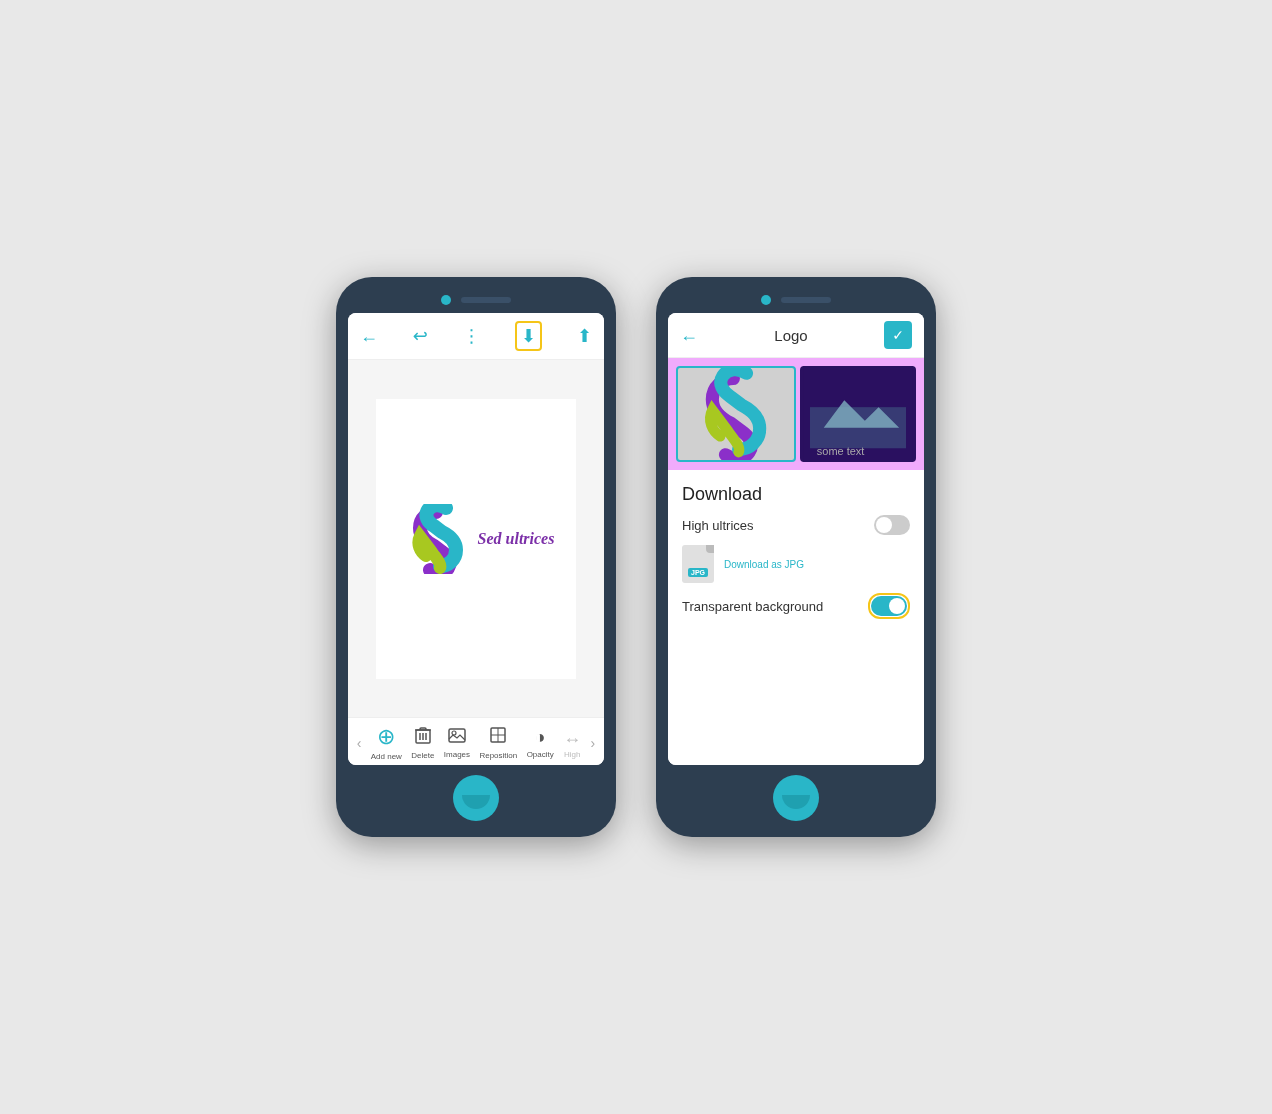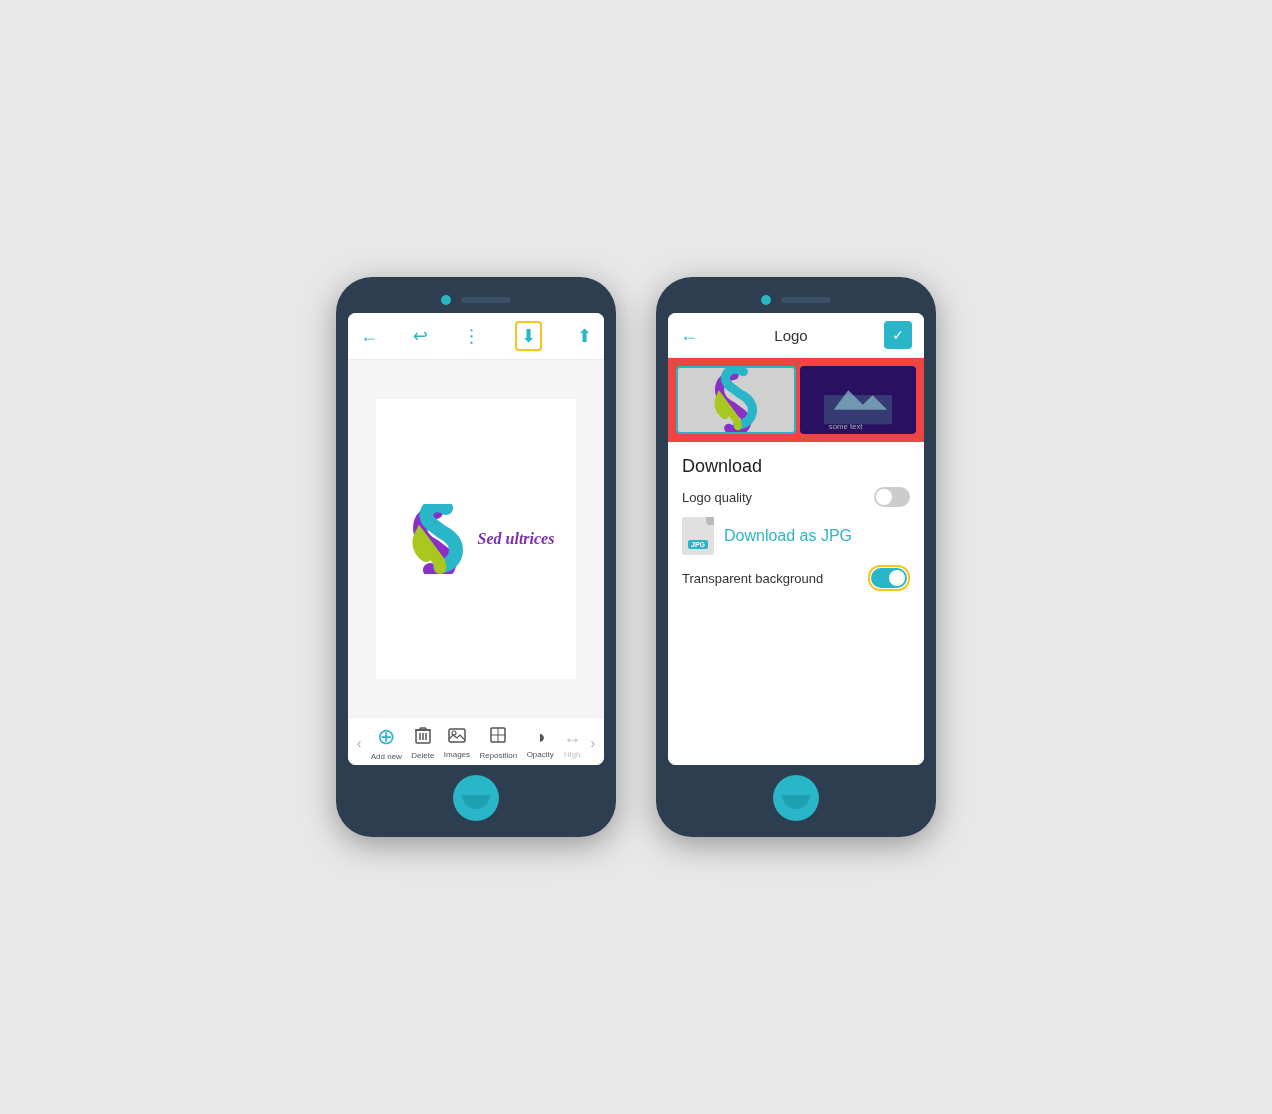--- a/index.html
+++ b/index.html
@@ -180,22 +180,22 @@
       display: flex;
       align-items: center;
       justify-content: center;
       color: #fff;
       font-size: 14px;
     }
     .thumbnails-row {
       display: flex;
       gap: 4px;
       padding: 8px;
-      background: #ef4444;
-      height: 84px;
+      background: #f0abfc;
+      height: 112px;
     }
     .thumb {
       flex: 1;
       border-radius: 4px;
       overflow: hidden;
     }
     .thumb.active {
       border: 2px solid #29b6c8;
     }
     .thumb-1 {
@@ -286,21 +286,21 @@
       padding: 1px 3px;
       border-radius: 2px;
       position: absolute;
       bottom: 6px;
     }
     .badge-jpg { background: #29b6c8; }
     .badge-pdf { background: #e05050; }
     .badge-png { background: #7b4ca8; }
     .download-link {
       color: #29b6c8;
-      font-size: 16px;
+      font-size: 10px;
       text-decoration: none;
     }
     .transparent-row {
       display: flex;
       align-items: center;
       justify-content: space-between;
       margin-top: 0;
     }
     .transparent-label {
       font-size: 13px;
@@ -439,21 +439,21 @@
           <polygon points="15,45 30,25 45,40 55,30 70,45" fill="#7fb0c0" opacity="0.8"></polygon>
           <text x="10" y="65" font-size="8" fill="#aaa">some text</text>
         </svg>
       </div>
     </div>
 
     <div class="download-panel">
       <div class="download-title">Download</div>
 
       <div class="quality-row">
-        <span class="quality-label">Logo quality</span>
+        <span class="quality-label">High ultrices</span>
         <div class="toggle off">
           <div class="toggle-knob"></div>
         </div>
       </div>
 
       <div class="download-option">
         <div class="file-icon">
           <span class="file-badge badge-jpg">JPG</span>
         </div>
         <span class="download-link">Download as JPG</span>

